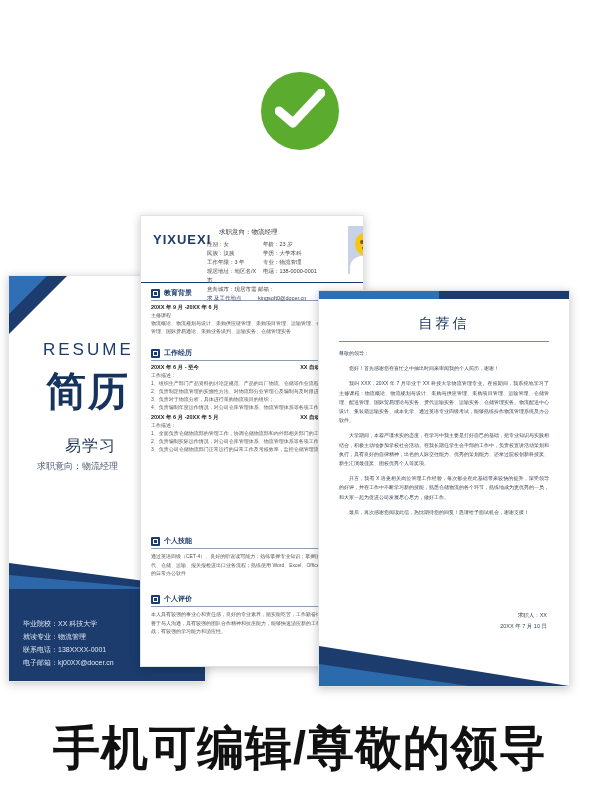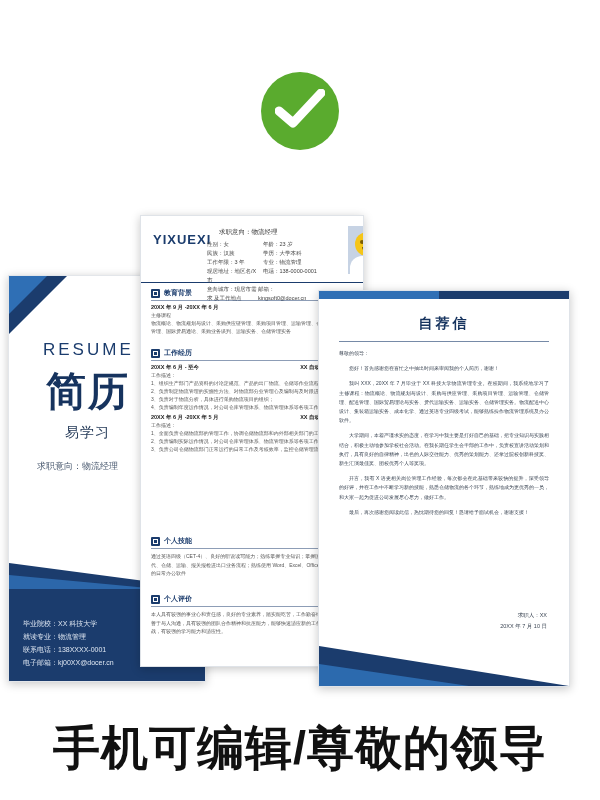--- a/index.html
+++ b/index.html
@@ -137,22 +137,22 @@
     position: absolute;
     left: 30px; top: 88px;
     font-size: 40px;
     font-weight: bold;
     color: #16335e;
     letter-spacing: 2px;
     margin-left: 7px;
   }
   .cover-name {
     position: absolute;
-    left: 56px; top: 148px;
-    font-size: 14px;
+    left: 56px; top: 160px;
+    font-size: 16px;
     color: #243a58;
     letter-spacing: 1px;
   }
   .cover-intent {
     position: absolute;
     left: 28px; top: 184px;
     font-size: 9px;
     color: #4a5a70;
   }
   .cover-info {
@@ -297,21 +297,21 @@
   .letter-top2 {
     position: absolute;
     left: 0; top: 0; width: 120px; height: 8px;
     background: #2f6fb5;
   }
   .letter-title {
     position: absolute;
     left: 0; top: 24px; width: 250px;
     text-align: center;
     font-size: 14px;
-    font-weight: bold;
+    font-weight: normal;
     color: #16335e;
     letter-spacing: 3px;
   }
   .letter-rule {
     position: absolute;
     left: 20px; top: 50px; width: 210px; height: 1px;
     background: #1b3c6d; opacity: .6;
   }
   .letter-body {
     position: absolute;

